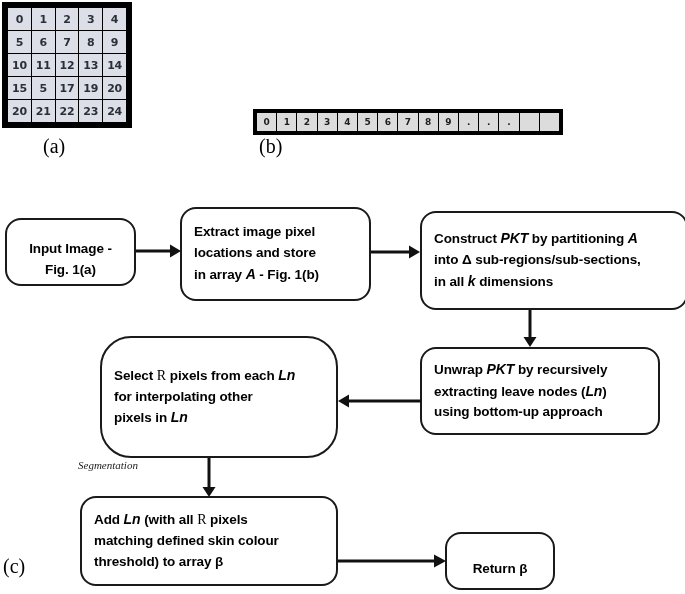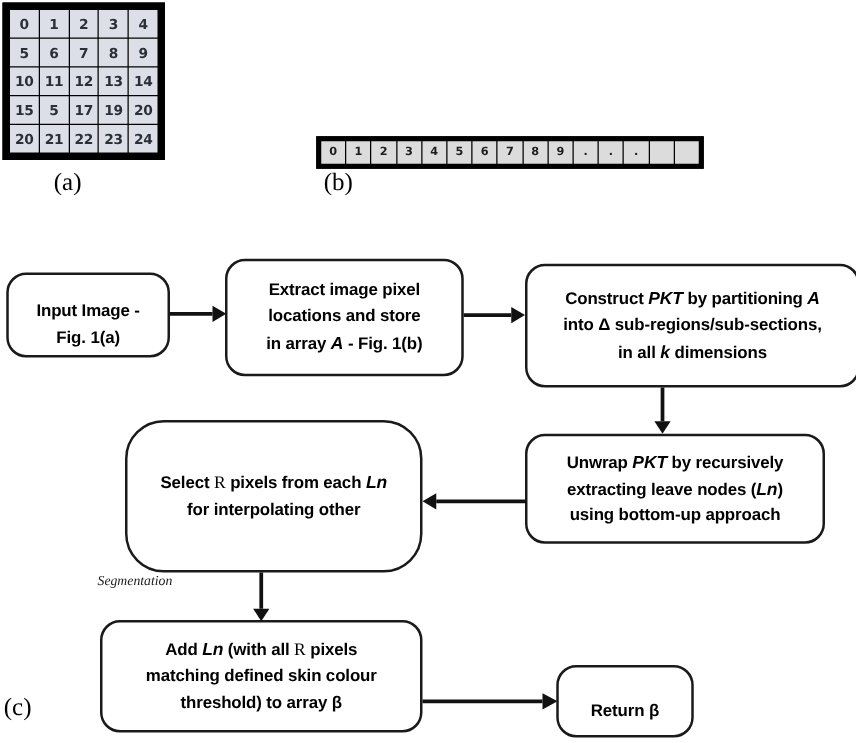--- a/index.html
+++ b/index.html
@@ -89,21 +89,21 @@
     background: #ffffff;
     display: flex;
     align-items: center;
     justify-content: flex-start;
     font-size: 13.5px;
     font-weight: 700;
     color: #000000;
     line-height: 1.55;
     letter-spacing: -0.1px;
   }
-  .fbox .txt { padding: 0 12px; width: 100%; text-align: center; }
+  .fbox .txt { padding: 0 12px; width: 100%; }
   .fbox.center .txt { text-align: center; margin-top: 16px; }
   .fbox i.sym {
     font-family: Liberation Sans, sans-serif;
     font-style: italic;
     font-weight: 700;
     font-size: 14px;
   }
   .fbox span.up {
     font-family: "Liberation Serif", serif;
     font-style: normal;
@@ -212,20 +212,21 @@
       <div class="txt">
         <div><span>Unwrap </span><i class="sym">PKT</i><span> by recursively</span></div>
         <div><span>extracting leave nodes (</span><i class="sym">Ln</i><span>)</span></div>
         <div><span>using bottom-up approach</span></div>
       </div>
     </div>
   <div class="fbox" id="box-select">
       <div class="txt">
         <div><span>Select </span><span class="up">R</span><span> pixels from each </span><i class="sym">Ln</i></div>
         <div><span>for interpolating other</span></div>
+        <div><span>pixels in </span><i class="sym">Ln</i></div>
       </div>
     </div>
   <div class="fbox" id="box-add">
       <div class="txt">
         <div><span>Add </span><i class="sym">Ln</i><span> (with all </span><span class="up">R</span><span> pixels</span></div>
         <div><span>matching defined skin colour</span></div>
         <div><span>threshold) to array β</span></div>
       </div>
     </div>
   <div class="fbox center" id="box-return">

